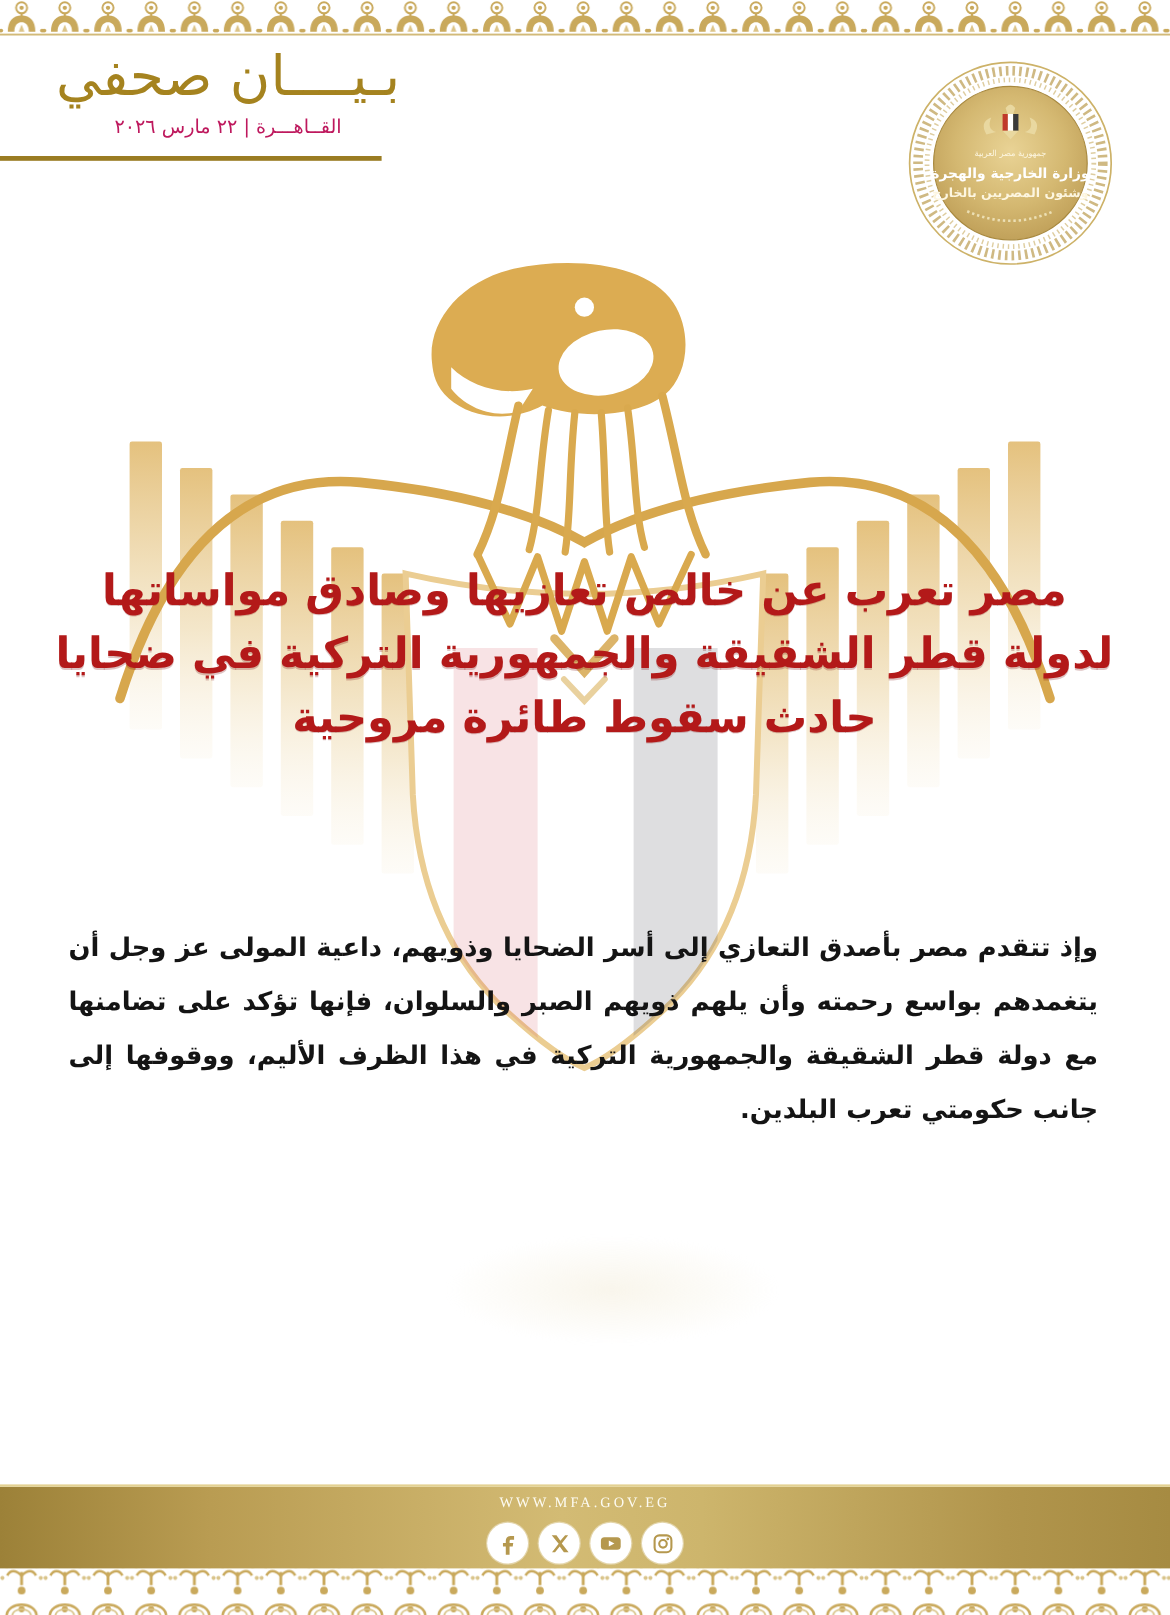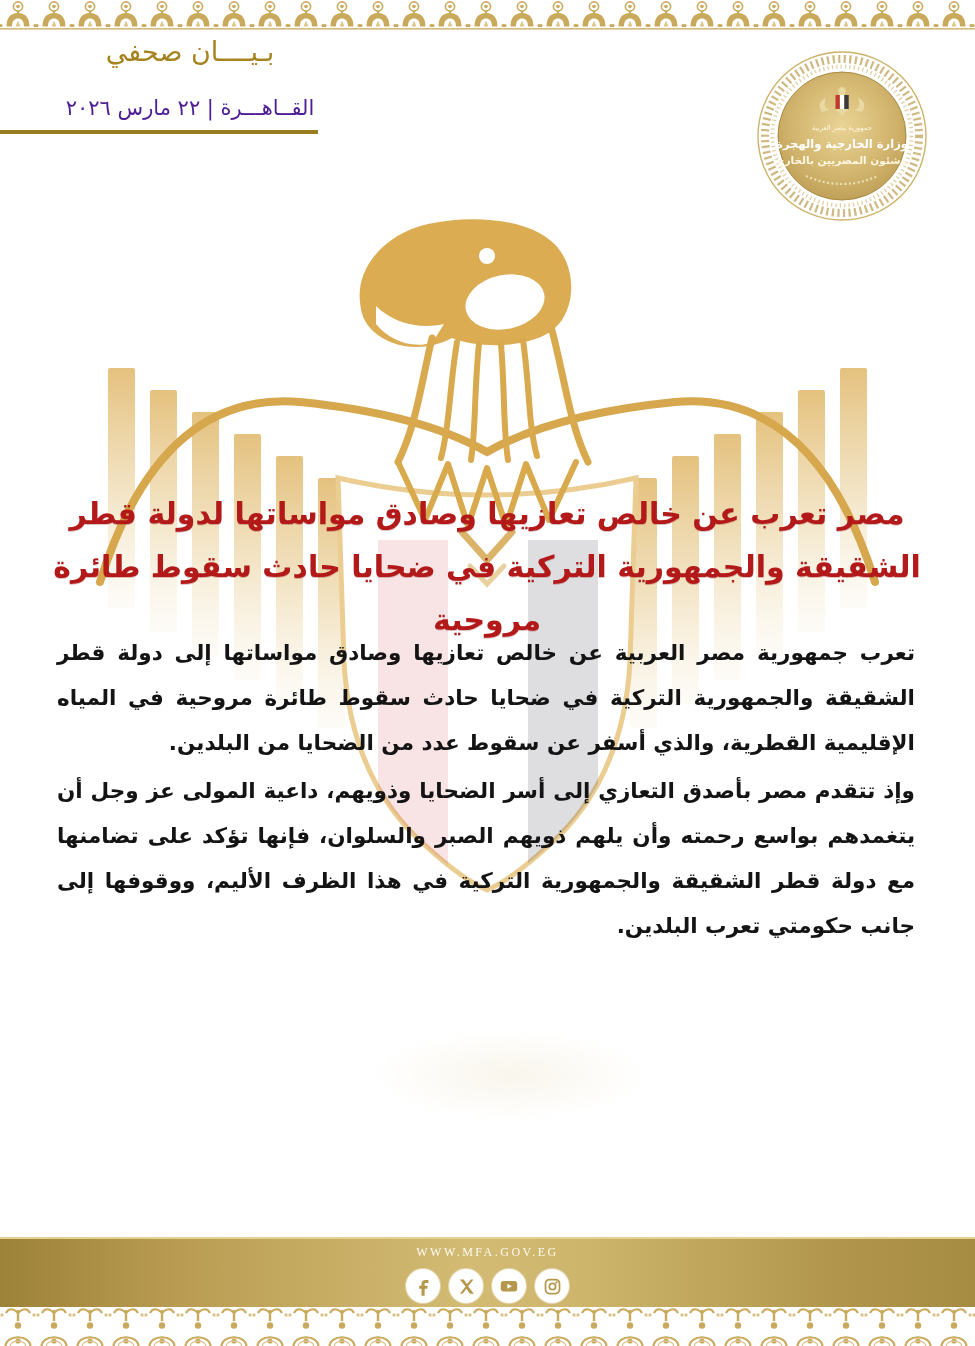--- a/index.html
+++ b/index.html
@@ -3,33 +3,33 @@
 <meta charset="utf-8">
 <style>
   html,body{margin:0;padding:0;background:#ffffff;}
   .page{position:relative;width:975px;height:1346px;margin:0 auto;background:#ffffff;overflow:hidden;
         font-family:"DejaVu Sans","Liberation Sans",sans-serif;}
   
   .border-top{position:absolute;top:0;left:0;width:975px;height:30px;}
   .border-bottom{position:absolute;top:1307px;left:0;width:975px;height:39px;}
   
   .statement-title{position:absolute;top:36px;left:42px;width:296px;text-align:center;
-        font-size:27px;color:#a5831f;direction:rtl;letter-spacing:0;}
+        font-size:46px;color:#a5831f;direction:rtl;letter-spacing:0;}
   .city-date{position:absolute;top:96px;left:42px;width:296px;text-align:center;
-        font-size:21px;color:#4c1d95;direction:rtl;}
+        font-size:16px;color:#be185d;direction:rtl;}
   .header-rule{position:absolute;top:130px;left:0;width:318px;height:4px;background:#9a7c22;}
   .seal{position:absolute;top:50px;left:756px;width:172px;height:172px;}
   
   .watermark{position:absolute;top:210px;left:0;width:975px;height:790px;pointer-events:none;}
   .faint-watermark{position:absolute;top:1030px;left:370px;width:280px;height:90px;
         background:radial-gradient(ellipse at center,rgba(244,238,220,.55),rgba(255,255,255,0) 70%);
         filter:blur(2px);}
   
-  .headline{position:absolute;top:487px;left:37px;width:900px;text-align:center;direction:rtl;
-        font-size:30px;font-weight:bold;line-height:53px;color:#b31919;
+  .headline{position:absolute;top:466px;left:37px;width:900px;text-align:center;direction:rtl;
+        font-size:36px;font-weight:bold;line-height:53px;color:#b31919;
         text-shadow:0 1px 0 rgba(122,14,14,.25);z-index:3;}
   .body-par{position:absolute;left:57px;width:858px;direction:rtl;text-align:justify;
         font-size:21.5px;font-weight:bold;line-height:45px;color:#141414;z-index:3;}
   .par1{top:630px;}
   .par2{top:768px;}
   
   .footer-band{position:absolute;top:1237px;left:0;width:975px;height:70px;
         background:linear-gradient(90deg,#9c8138 0%,#b99c52 18%,#d3bb74 48%,#cdb56c 60%,#b1954c 86%,#a68b42 100%);
         border-top:2px solid #e3d192;box-sizing:border-box;}
   .website{position:absolute;top:6px;left:0;width:100%;text-align:center;
@@ -151,21 +151,20 @@
       <path d="M398,252 L425,310 L448,254 L468,316 L487,258 L506,316 L526,254 L549,310 L576,252" fill="none" stroke="#d9a94e" stroke-width="6" stroke-linejoin="round" stroke-linecap="round"></path>
       <path d="M462,322 L487,350 L512,322" fill="none" stroke="#dcb469" stroke-width="7" stroke-linecap="round"></path>
       <path d="M470,356 L487,374 L504,356" fill="none" stroke="#e4c586" stroke-width="5" stroke-linecap="round" opacity=".8"></path>
     </g>
   </svg>
 
   <div class="faint-watermark"></div>
 
   <div class="headline">مصر تعرب عن خالص تعازيها وصادق مواساتها لدولة قطر الشقيقة والجمهورية التركية في ضحايا حادث سقوط طائرة مروحية</div>
 
-  <div class="body-par par1">تعرب جمهورية مصر العربية عن خالص تعازيها وصادق مواساتها إلى دولة قطر الشقيقة والجمهورية التركية في ضحايا حادث سقوط طائرة مروحية في المياه الإقليمية القطرية، والذي أسفر عن سقوط عدد من الضحايا من البلدين.</div>
   <div class="body-par par2">وإذ تتقدم مصر بأصدق التعازي إلى أسر الضحايا وذويهم، داعية المولى عز وجل أن يتغمدهم بواسع رحمته وأن يلهم ذويهم الصبر والسلوان، فإنها تؤكد على تضامنها مع دولة قطر الشقيقة والجمهورية التركية في هذا الظرف الأليم، ووقوفها إلى جانب حكومتي تعرب البلدين.</div>
 
   <div class="footer-band">
     <div class="website">WWW.MFA.GOV.EG</div>
     <div class="social-row">
       <div class="social-btn" aria-label="facebook">
         <svg width="21" height="21" viewBox="0 0 24 24">
           <path fill="#b5984e" d="M14.6,8.1h3V4.6h-3.4c-2.8,0-4.5,1.7-4.5,4.6v2H7v3.4h2.7v7.9h3.6v-7.9h3l0.5-3.4h-3.5V9.5C13.3,8.6,13.8,8.1,14.6,8.1z"></path>
         </svg>
       </div>

